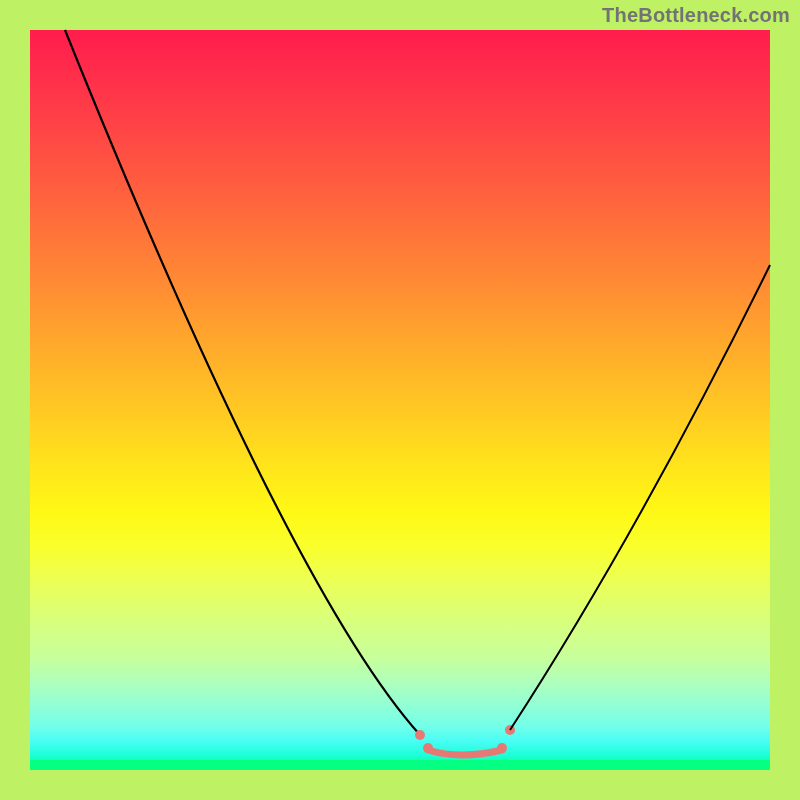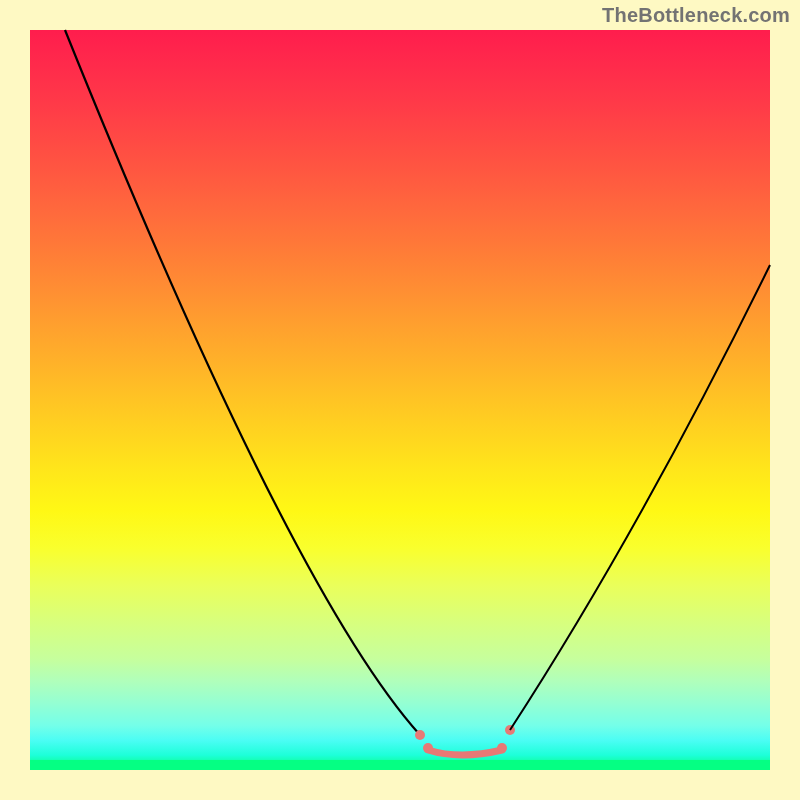--- a/index.html
+++ b/index.html
@@ -1,20 +1,20 @@
 <!DOCTYPE html>
 <html><head>
 <meta charset="utf-8">
 <style>
   * { margin: 0; padding: 0; box-sizing: border-box; }
   html, body { width: 800px; height: 800px; overflow: hidden; background: #000; }
   .container {
     width: 800px;
     height: 800px;
-    background: #fef9c3;
+    background: #bef264;
     position: relative;
   }
   .watermark {
     position: absolute;
     top: 4px;
     right: 10px;
     font-family: Arial, Helvetica, sans-serif;
     font-size: 20px;
     font-weight: 600;
     color: #737373;

